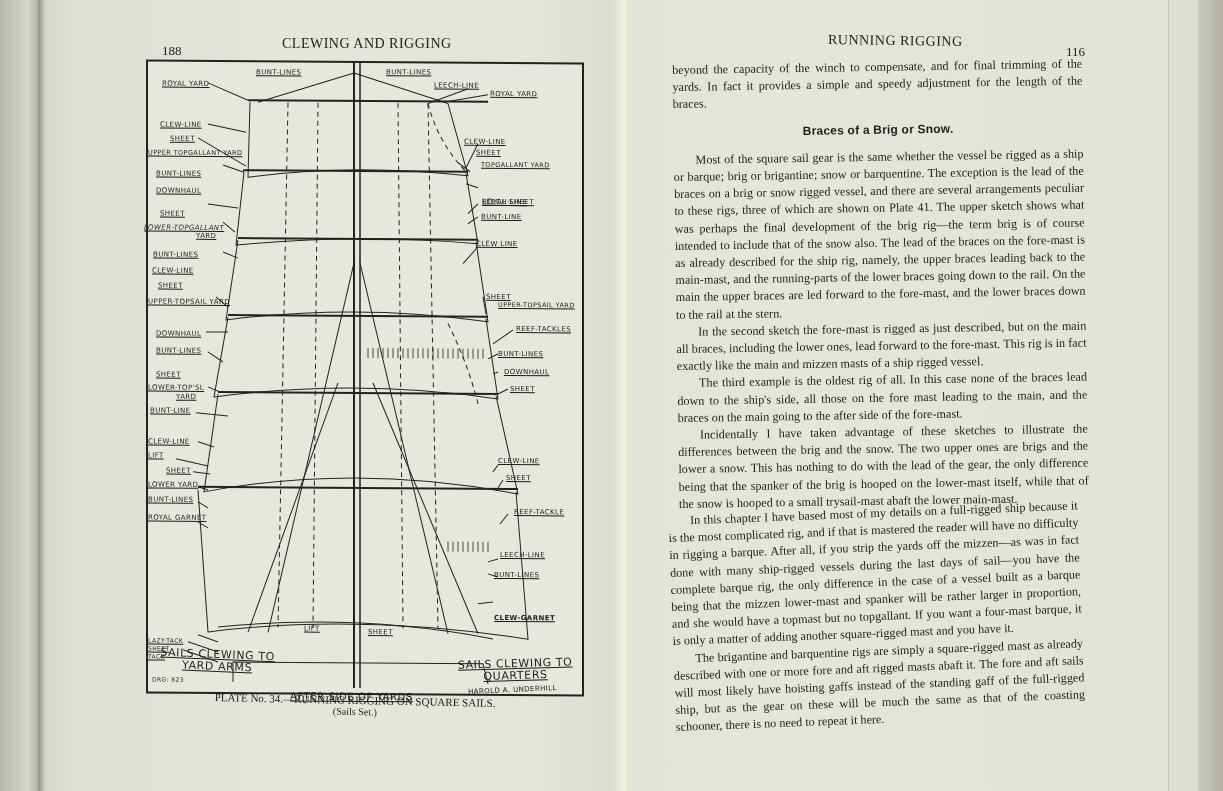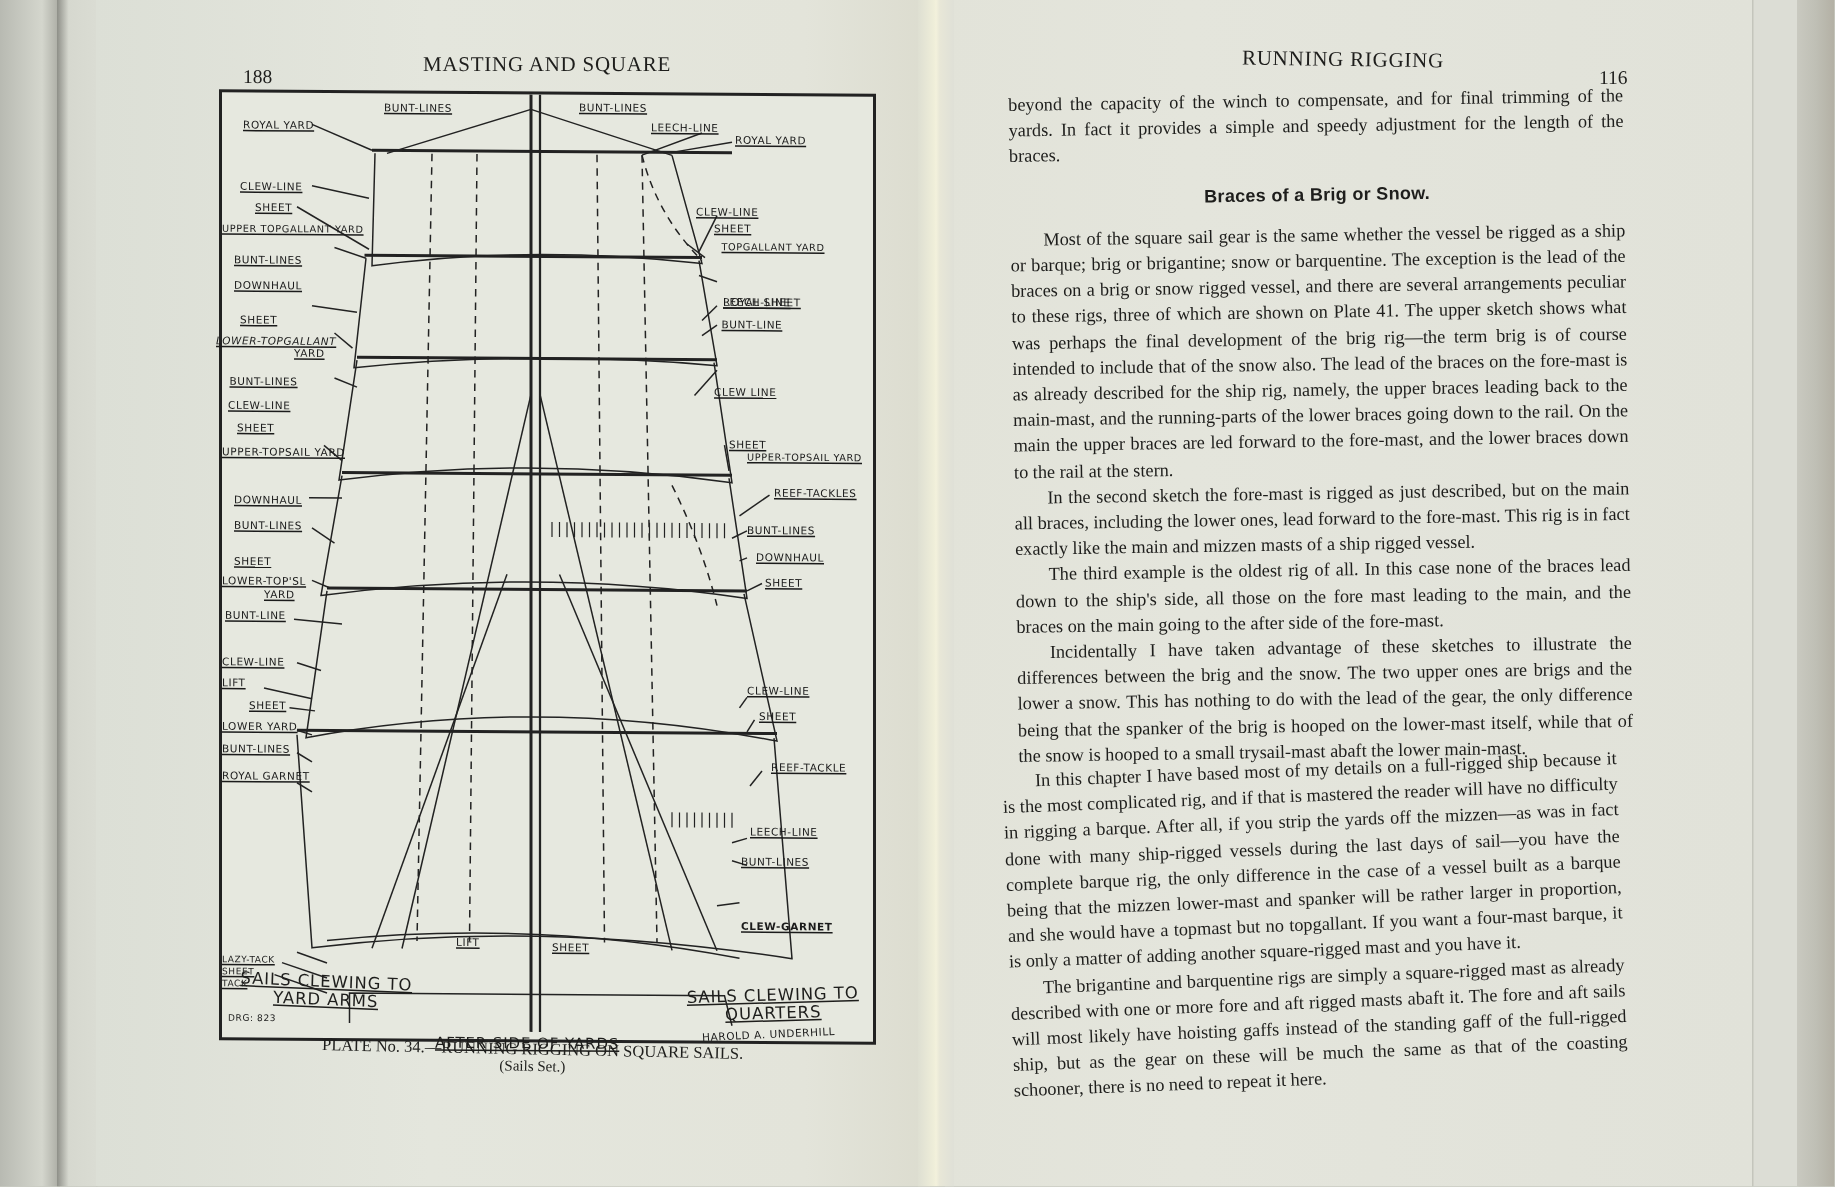--- a/index.html
+++ b/index.html
@@ -31,21 +31,21 @@
 
 <div class="edge-left"></div>
 <div class="edge-left2"></div>
 <div class="page-left"></div>
 <div class="page-right"></div>
 <div class="gutter"></div>
 <div class="edge-right"></div>
 <div class="edge-right2"></div>
 
 <div class="pg-num" style="left:162px;top:43px;">188</div>
-<div class="running-head" style="left:282px;top:36px;">MASTING AND SQUARE</div>
+<div class="running-head" style="left:282px;top:36px;">CLEWING AND RIGGING</div>
 
 <div class="plate">
   <svg width="434" height="630">
     <g stroke="#222" fill="none" stroke-width="1">
 
       <line x1="206" y1="0" x2="206" y2="625" stroke-width="2"></line>
       <line x1="212" y1="0" x2="212" y2="625" stroke-width="1.5"></line>
 
       <line x1="100" y1="38" x2="340" y2="38" stroke-width="2"></line>
       <line x1="95" y1="108" x2="320" y2="108" stroke-width="2"></line>
@@ -193,21 +193,21 @@
   <span class="lbl" style="left:238px;top:5px;">BUNT-LINES</span>
 
   <span class="lbl" style="left:286px;top:18px;">LEECH-LINE</span>
   <span class="lbl" style="left:342px;top:26px;">ROYAL YARD</span>
   <span class="lbl" style="left:316px;top:74px;">CLEW-LINE</span>
   <span class="lbl" style="left:328px;top:85px;">SHEET</span>
   <span class="lbl" style="left:333px;top:97px;font-size:6.5px;">TOPGALLANT YARD</span>
   <span class="lbl" style="left:334px;top:134px;">ROYAL SHEET</span>
   <span class="lbl" style="left:334px;top:134px;">LEECH-LINE</span>
   <span class="lbl" style="left:333px;top:149px;">BUNT-LINE</span>
-  <span class="lbl" style="left:328px;top:176px;margin-top:18px;">CLEW LINE</span>
+  <span class="lbl" style="left:328px;top:176px;">CLEW LINE</span>
   <span class="lbl" style="left:338px;top:229px;">SHEET</span>
   <span class="lbl" style="left:350px;top:237px;font-size:6.5px;">UPPER-TOPSAIL YARD</span>
   <span class="lbl" style="left:368px;top:261px;">REEF-TACKLES</span>
   <span class="lbl" style="left:350px;top:286px;">BUNT-LINES</span>
   <span class="lbl" style="left:356px;top:304px;">DOWNHAUL</span>
   <span class="lbl" style="left:362px;top:321px;">SHEET</span>
   <span class="lbl" style="left:350px;top:393px;">CLEW-LINE</span>
   <span class="lbl" style="left:358px;top:410px;">SHEET</span>
   <span class="lbl" style="left:366px;top:444px;">REEF-TACKLE</span>
   <span class="lbl" style="left:352px;top:487px;">LEECH-LINE</span>

